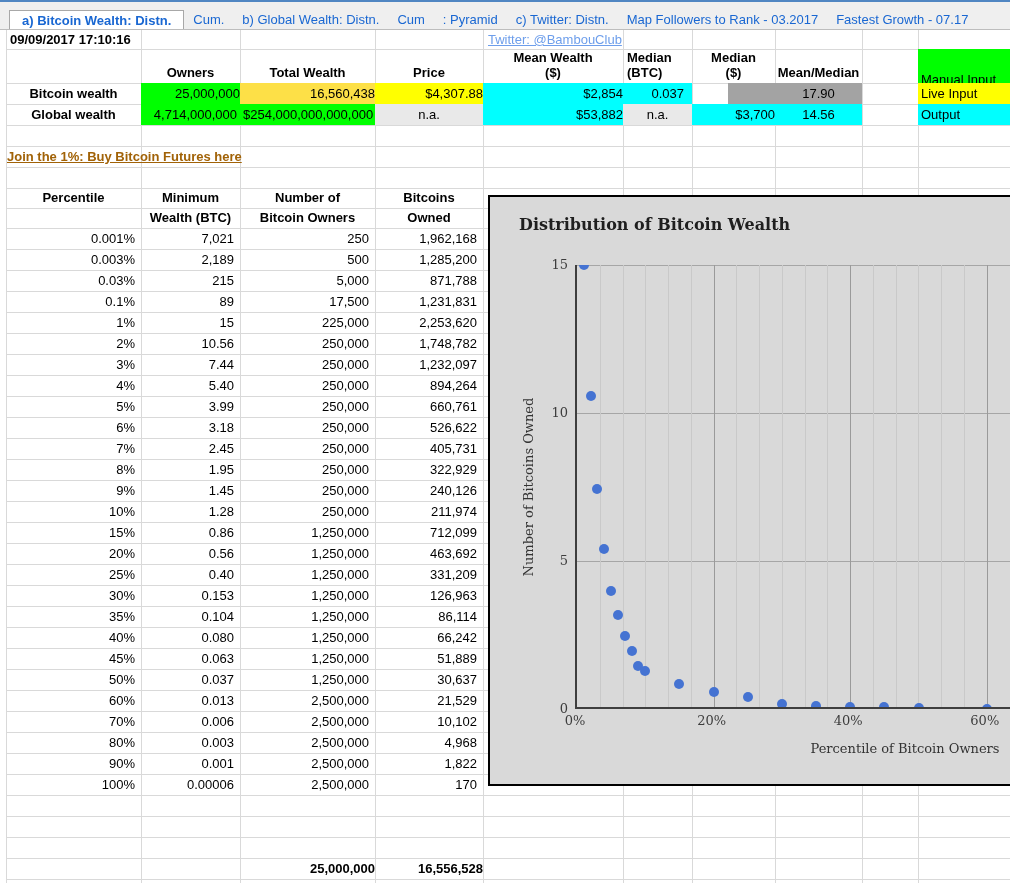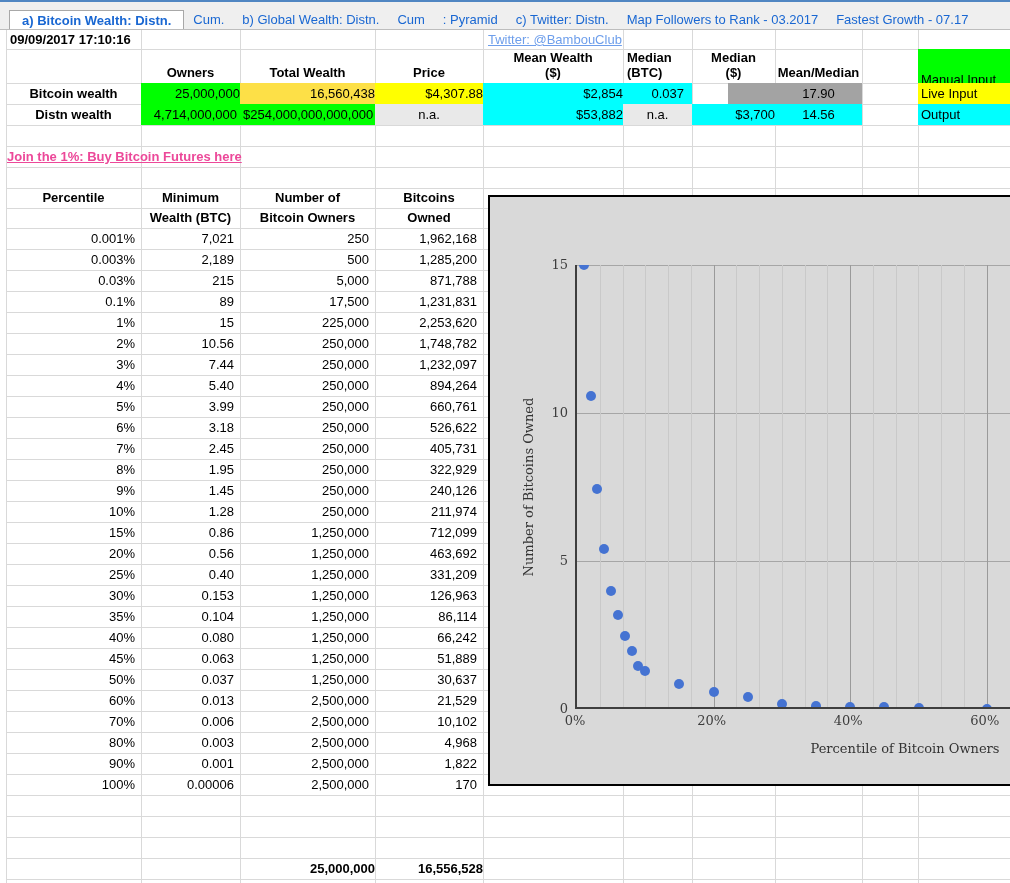--- a/index.html
+++ b/index.html
@@ -138,30 +138,30 @@
 
   <div class="cell bold center" style="left:6px;top:83px;width:135px;height:21px;">Bitcoin wealth</div>
   <div class="cell right bg-manual" style="left: 141px; top: 83px; width: 99px; height: 21px; background: rgb(0, 255, 0);">25,000,000</div>
   <div class="cell right bg-live" style="left: 240px; top: 83px; width: 135px; height: 21px; background: #fde047;">16,560,438</div>
   <div class="cell right bg-live" style="left: 375px; top: 83px; width: 108px; height: 21px; background: rgb(255, 255, 0);">$4,307.88</div>
   <div class="cell right bg-output" style="left: 483px; top: 83px; width: 140px; height: 21px; background: rgb(0, 255, 255);">$2,854</div>
   <div class="cell right bg-output" style="left: 623px; top: 83px; width: 69px; height: 21px; padding-right: 8px; background: rgb(0, 255, 255);">0.037</div>
   <div class="cell right bg-output" style="left: 728px; top: 83px; width: 83px; height: 21px; background: #a3a3a3;">$159</div>
   <div class="cell center bg-output" style="left: 775px; top: 83px; width: 87px; height: 21px; background: #a3a3a3;">17.90</div>
 
-  <div class="cell bold center" style="left:6px;top:104px;width:135px;height:21px;">Distn wealth</div>
+  <div class="cell bold center" style="left:6px;top:104px;width:135px;height:21px;">Global wealth</div>
   <div class="cell right bg-manual" style="left: 141px; top: 104px; width: 99px; height: 21px; padding-right: 3px; background: rgb(0, 255, 0);">4,714,000,000</div>
   <div class="cell bg-manual" style="left: 240px; top: 104px; width: 135px; height: 21px; padding-left: 3px; background: rgb(0, 255, 0);">$254,000,000,000,000</div>
   <div class="cell na bg-na" style="left: 375px; top: 104px; width: 108px; height: 21px; background: rgb(233, 233, 233);">n.a.</div>
   <div class="cell right bg-output" style="left: 483px; top: 104px; width: 140px; height: 21px; background: rgb(0, 255, 255);">$53,882</div>
   <div class="cell na bg-na" style="left: 623px; top: 104px; width: 69px; height: 21px; background: rgb(233, 233, 233);">n.a.</div>
   <div class="cell right bg-output" style="left: 692px; top: 104px; width: 83px; height: 21px; background: rgb(0, 255, 255);">$3,700</div>
   <div class="cell center bg-output" style="left: 775px; top: 104px; width: 87px; height: 21px; background: rgb(0, 255, 255);">14.56</div>
 
-  <div class="cell bold link" style="left:7px;top:146px;width:340px;height:21px;color:#ec4899;">Join the 1%: Buy Bitcoin Futures here</div>
+  <div class="cell bold link" style="left:7px;top:146px;width:340px;height:21px;color:#a16207;">Join the 1%: Buy Bitcoin Futures here</div>
 
   <div class="cell bold center" style="left:6px;top:188px;width:135px;height:20px;line-height:20px;">Percentile</div>
   <div class="cell bold center" style="left:141px;top:188px;width:99px;height:20px;line-height:20px;">Minimum</div>
   <div class="cell bold center" style="left:240px;top:188px;width:135px;height:20px;line-height:20px;">Number of</div>
   <div class="cell bold center" style="left:375px;top:188px;width:108px;height:20px;line-height:20px;">Bitcoins</div>
   <div class="cell bold center" style="left:141px;top:208px;width:99px;height:20px;line-height:20px;">Wealth (BTC)</div>
   <div class="cell bold center" style="left:240px;top:208px;width:135px;height:20px;line-height:20px;">Bitcoin Owners</div>
   <div class="cell bold center" style="left:375px;top:208px;width:108px;height:20px;line-height:20px;">Owned</div>
 
   <div id="dist-rows">
@@ -326,20 +326,21 @@
         <div class="dc1">0.00006</div>
         <div class="dc2">2,500,000</div>
         <div class="dc3">170</div>
       </div>
     </div>
 
   <div class="cell bold right" style="left:240px;top:858px;width:135px;height:21px;">25,000,000</div>
   <div class="cell bold right" style="left:375px;top:858px;width:108px;height:21px;">16,556,528</div>
 
   <div id="chart" style="background: rgb(217, 217, 217);">
+    <div id="chart-title">Distribution of Bitcoin Wealth</div>
     <div id="chart-ylabel">Number of Bitcoins Owned</div>
     <div id="plot">
         <div class="gl-h" style="top: 0px;"></div>
         <div class="gl-h" style="top: 148px;"></div>
         <div class="gl-h" style="top: 296px;"></div>
         <div class="gl-v" style="left: 22.7644px;"></div>
         <div class="gl-v" style="left: 45.5288px;"></div>
         <div class="gl-v" style="left: 68.2932px;"></div>
         <div class="gl-v" style="left: 91.0576px;"></div>
         <div class="gl-v" style="left: 113.822px;"></div>

